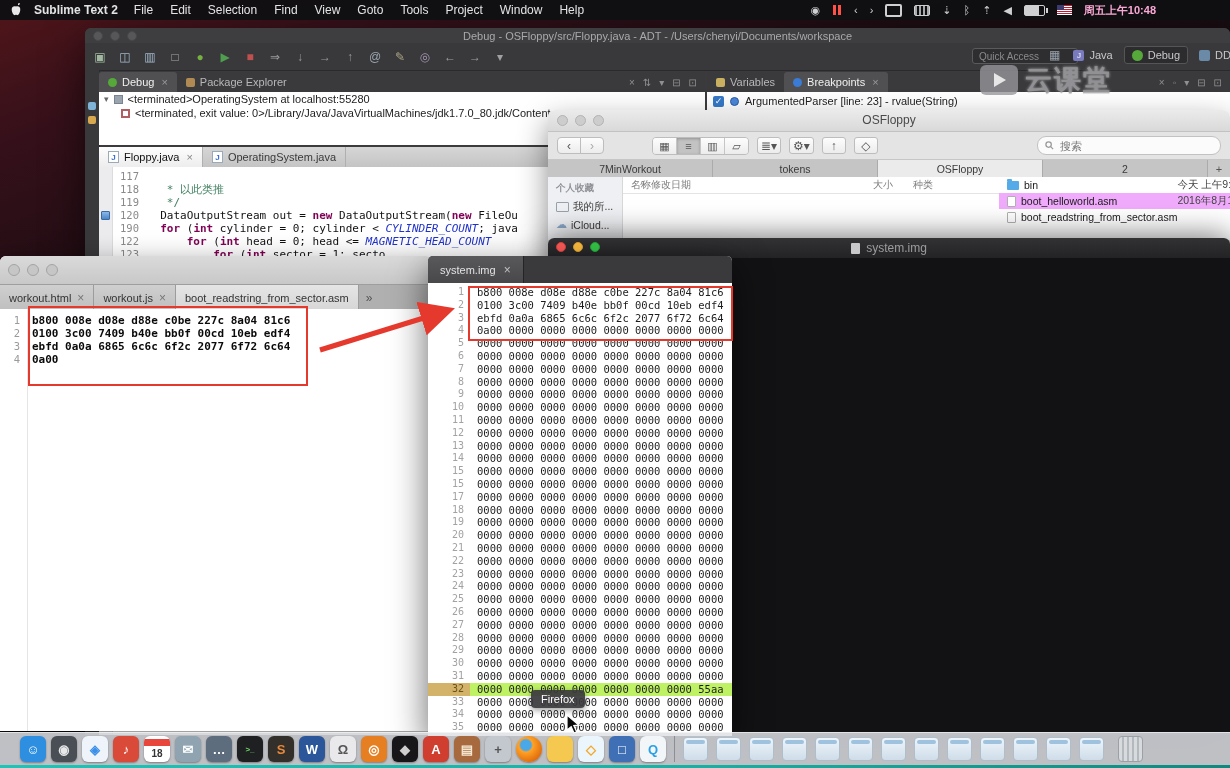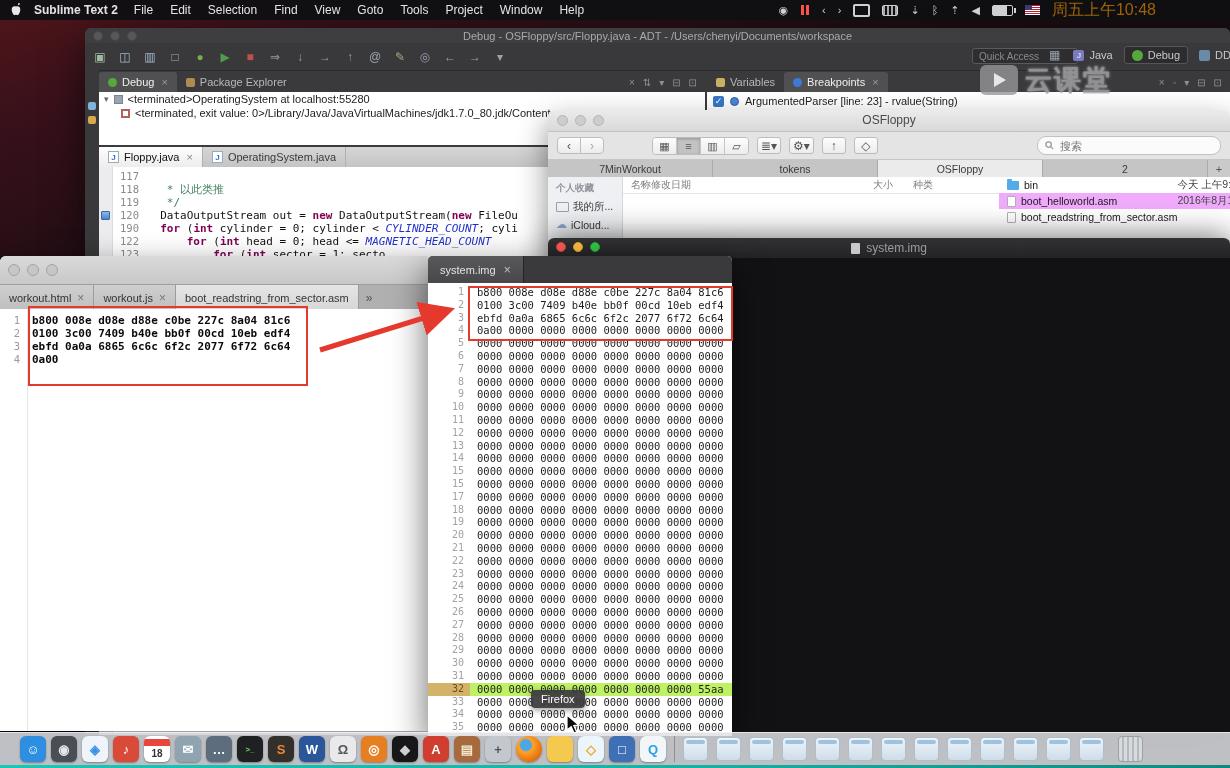--- a/index.html
+++ b/index.html
@@ -18,21 +18,21 @@
   .si-pause i{display:inline-block;width:3px;height:10px;background:#ff5147;margin:0 1px;}
   .si-display{width:13px;height:9px;border:2px solid #cfd0d2;border-radius:2px;}
   .si-keyboard{width:14px;height:9px;border:1px solid #cfd0d2;border-radius:2px;
     background:repeating-linear-gradient(90deg,rgba(207,208,210,.8) 0 2px,transparent 2px 4px);}
   .si-battery{width:19px;height:9px;border:1px solid #cfd0d2;border-radius:2px;position:relative;
     background:linear-gradient(90deg,#cfd0d2 0 72%,transparent 72%);}
   .si-battery::after{content:"";position:absolute;right:-4px;top:2px;width:2px;height:5px;background:#cfd0d2;}
   .si-flag{width:15px;height:10px;position:relative;
     background:repeating-linear-gradient(#b22234 0 1px,#fff 1px 2px);}
   .si-flag::before{content:"";position:absolute;left:0;top:0;width:7px;height:5px;background:#3c3b6e;}
-  .mb-clock{font-size:16px;color:#a16207;}
+  .mb-clock{font-size:11px;color:#f9a8d4;font-weight:bold;}
   
   .eclipse{position:absolute;left:85px;top:28px;right:0;bottom:33px;background:#3b3b3d;
     border-radius:6px 6px 0 0;box-shadow:0 14px 40px rgba(0,0,0,.55);z-index:5;overflow:hidden;}
   .e-titlebar{height:15px;position:relative;display:flex;align-items:center;justify-content:center;
     color:#a9a9ab;font-size:11px;background:#3e3e40;}
   .lights{position:absolute;left:8px;top:3px;display:flex;gap:7px;}
   .light{width:10px;height:10px;border-radius:50%;}
   .light-gray{background:#57575a;border:1px solid #48484b;box-sizing:border-box;}
   .e-toolbar{height:27px;background:#39393b;border-bottom:1px solid #2a2a2c;display:flex;align-items:center;
     gap:11px;padding:0 8px;position:relative;overflow:hidden;}
@@ -391,21 +391,21 @@
               <span class="jicon">J</span>
               <span>OperatingSystem.java</span>
             </div>
           </div>
         <div class="e-edbody">
           <div id="e-code">
               <div class="crow"><span class="cnum">117</span></div>
               <div class="crow"><span class="cnum">118</span><span><span class="comment">   * 以此类推</span></span></div>
               <div class="crow"><span class="cnum">119</span><span><span class="comment">   */</span></span></div>
               <div class="crow"><span class="cmark"></span><span class="cnum">120</span><span><span class="plain">  DataOutputStream out = </span><span class="keyword">new</span><span class="plain"> DataOutputStream(</span><span class="keyword">new</span><span class="plain"> FileOu</span></span></div>
-              <div class="crow"><span class="cnum">190</span><span><span class="plain">  </span><span class="keyword">for</span><span class="plain"> (</span><span class="keyword">int</span><span class="plain"> cylinder = 0; cylinder &lt; </span><span class="constant">CYLINDER_COUNT</span><span class="plain">; cyli</span></span></div>
+              <div class="crow"><span class="cnum">190</span><span><span class="plain">  </span><span class="keyword">for</span><span class="plain"> (</span><span class="keyword">int</span><span class="plain"> cylinder = 0; cylinder &lt; </span><span class="constant">CYLINDER_COUNT</span><span class="plain">; java</span></span></div>
               <div class="crow"><span class="cnum">122</span><span><span class="plain">      </span><span class="keyword">for</span><span class="plain"> (</span><span class="keyword">int</span><span class="plain"> head = 0; head &lt;= </span><span class="constant">MAGNETIC_HEAD_COUNT</span></span></div>
               <div class="crow"><span class="cnum">123</span><span><span class="plain">          </span><span class="keyword">for</span><span class="plain"> (</span><span class="keyword">int</span><span class="plain"> sector = 1; secto</span></span></div>
             </div>
         </div>
       </div>
     </div>
   </div>
 
   <div class="finder">
     <div class="f-titlebar">

